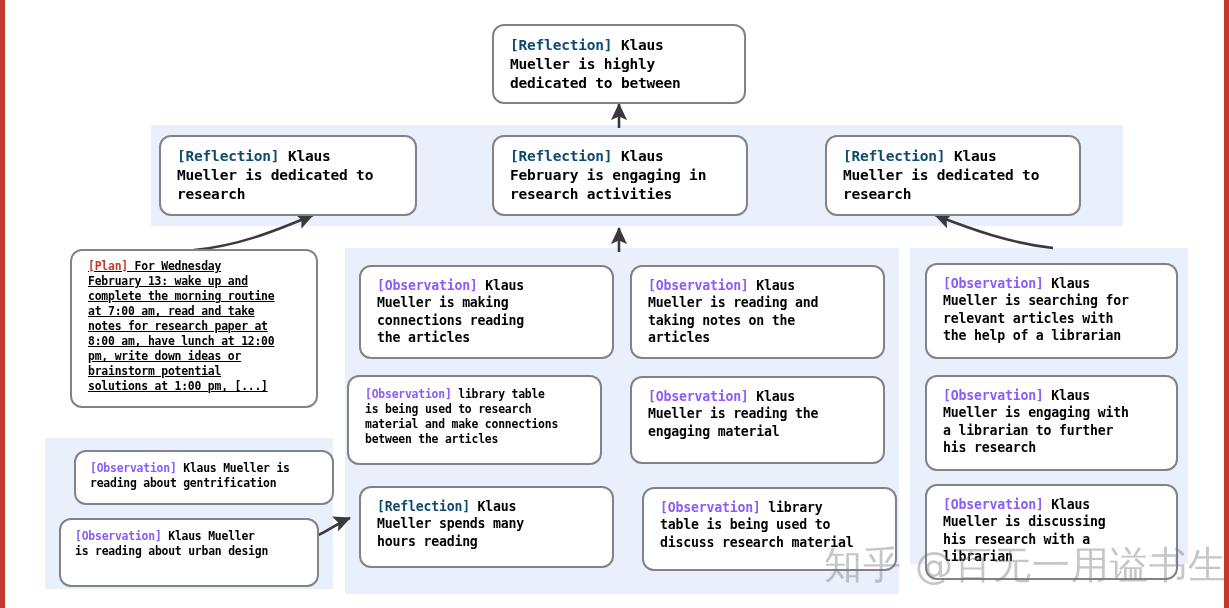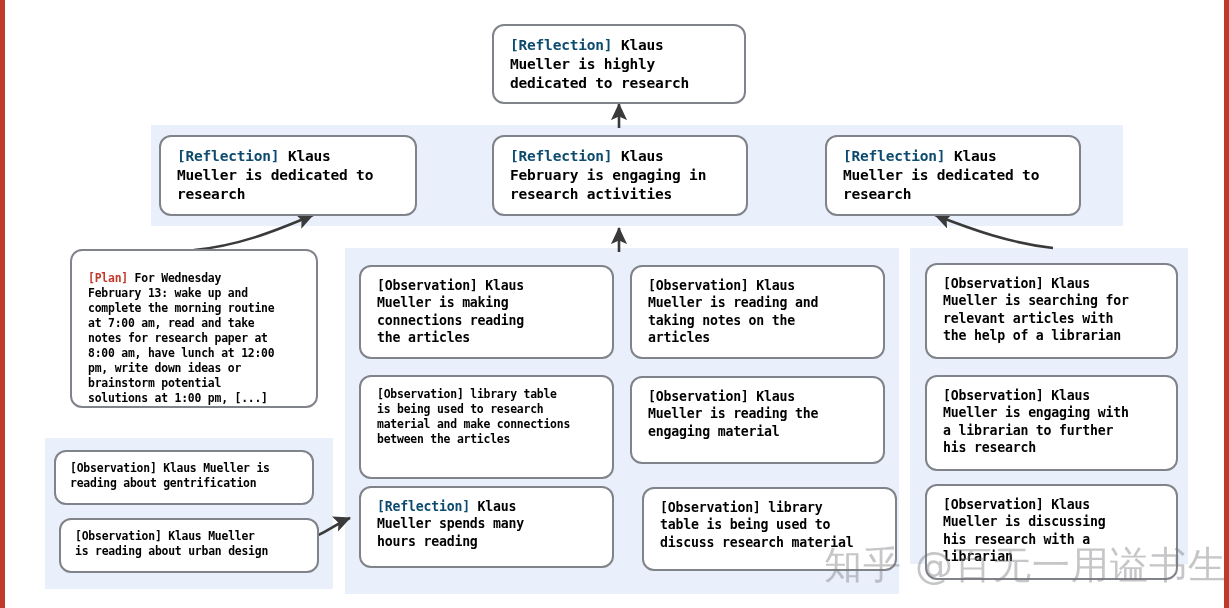--- a/index.html
+++ b/index.html
@@ -37,21 +37,21 @@
     color: #000000;
     font-family: "DejaVu Sans Mono", monospace;
     font-weight: bold;
     line-height: 1.32;
     letter-spacing: -0.2px;
     white-space: pre-wrap;
     overflow: hidden;
   }
   .node .tag-reflection { color: #0c4a6e; }
   .node .tag-plan       { color: #c0392b; }
-  .node .tag-observation{ color: #000000; }
+  .node .tag-observation{ color: #8b5cf6; }
   .fs-14 { font-size: 14.5px; }
   .fs-13 { font-size: 13.2px; }
   .fs-11 { font-size: 11.4px; }
   svg.edges {
     position: absolute;
     left: 0; top: 0;
     width: 1229px; height: 608px;
     pointer-events: none;
   }
   #watermark {
@@ -94,56 +94,56 @@
 
     <path d="M189,250 C 232,246 268,232 308,215" fill="none" stroke="#3a3a3a" stroke-width="2.6" marker-end="url(#ah)"></path>
 
     <path d="M1048,248 C 1005,243 968,230 930,215" fill="none" stroke="#3a3a3a" stroke-width="2.6" marker-end="url(#ah)"></path>
 
     <path d="M300,540 C 318,536 330,524 345,518" fill="none" stroke="#3a3a3a" stroke-width="2.6" marker-end="url(#ah)"></path>
   </svg>
 
   <div class="node fs-14" style="left:487px; top:24px; width:254px; height:80px;"><span class="tag-reflection">[Reflection]</span><span> Klaus
 Mueller is highly
-dedicated to research</span></div>
+dedicated to between</span></div>
 
   <div class="node fs-14" style="left:154px; top:135px; width:258px; height:81px;"><span class="tag-reflection">[Reflection]</span><span> Klaus
 Mueller is dedicated to
 research</span></div>
 
   <div class="node fs-14" style="left:487px; top:135px; width:256px; height:81px;"><span class="tag-reflection">[Reflection]</span><span> Klaus
 February is engaging in
 research activities</span></div>
 
   <div class="node fs-14" style="left:820px; top:135px; width:256px; height:81px;"><span class="tag-reflection">[Reflection]</span><span> Klaus
 Mueller is dedicated to
 research</span></div>
 
-  <div class="node fs-11" style="left:65px; top:249px; width:248px; height:159px; padding-top:20px;"><span class="tag-plan">[Plan]</span><span> For Wednesday
+  <div class="node fs-11" style="left:65px; top:249px; width:248px; height:159px; padding-top:8px;text-decoration:underline;"><span class="tag-plan">[Plan]</span><span> For Wednesday
 February 13: wake up and
 complete the morning routine
 at 7:00 am, read and take
 notes for research paper at
 8:00 am, have lunch at 12:00
 pm, write down ideas or
 brainstorm potential
 solutions at 1:00 pm, [...]</span></div>
 
-  <div class="node fs-11" style="left:49px; top:450px; width:260px; height:55px; padding:9px 26px 9px 14px;"><span class="tag-observation">[Observation]</span><span> Klaus Mueller is
+  <div class="node fs-11" style="left:69px; top:450px; width:260px; height:55px; padding:9px 26px 9px 14px;"><span class="tag-observation">[Observation]</span><span> Klaus Mueller is
 reading about gentrification</span></div>
 
-  <div class="node fs-11" style="left:54px; top:518px; width:260px; height:55px; padding:9px 10px 9px 14px;"><span class="tag-observation">[Observation]</span><span> Klaus Mueller
+  <div class="node fs-11" style="left:54px; top:518px; width:260px; height:69px; padding:9px 10px 9px 14px;"><span class="tag-observation">[Observation]</span><span> Klaus Mueller
 is reading about urban design</span></div>
 
   <div class="node fs-13" style="left:354px; top:265px; width:255px; height:94px;"><span class="tag-observation">[Observation]</span><span> Klaus
 Mueller is making
 connections reading
 the articles</span></div>
 
-  <div class="node fs-11" style="left:354px; top:375px; width:255px; height:104px;"><span class="tag-observation">[Observation]</span><span> library table
+  <div class="node fs-11" style="left:342px; top:375px; width:255px; height:90px;"><span class="tag-observation">[Observation]</span><span> library table
 is being used to research
 material and make connections
 between the articles</span></div>
 
   <div class="node fs-13" style="left:354px; top:486px; width:255px; height:82px;"><span class="tag-reflection">[Reflection]</span><span> Klaus
 Mueller spends many
 hours reading</span></div>
 
   <div class="node fs-13" style="left:625px; top:265px; width:255px; height:94px;"><span class="tag-observation">[Observation]</span><span> Klaus
 Mueller is reading and

